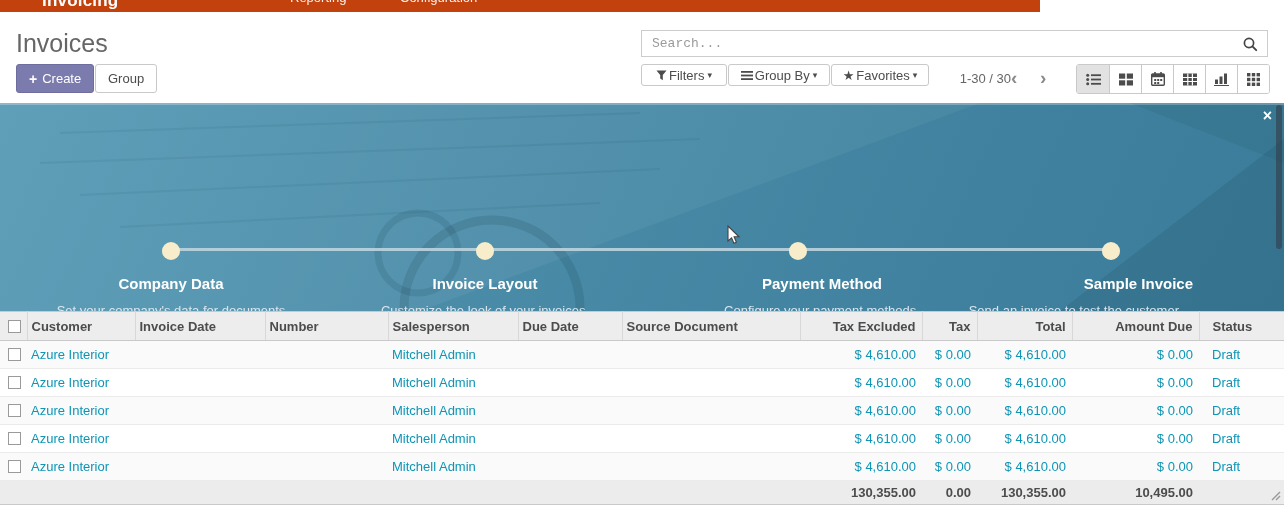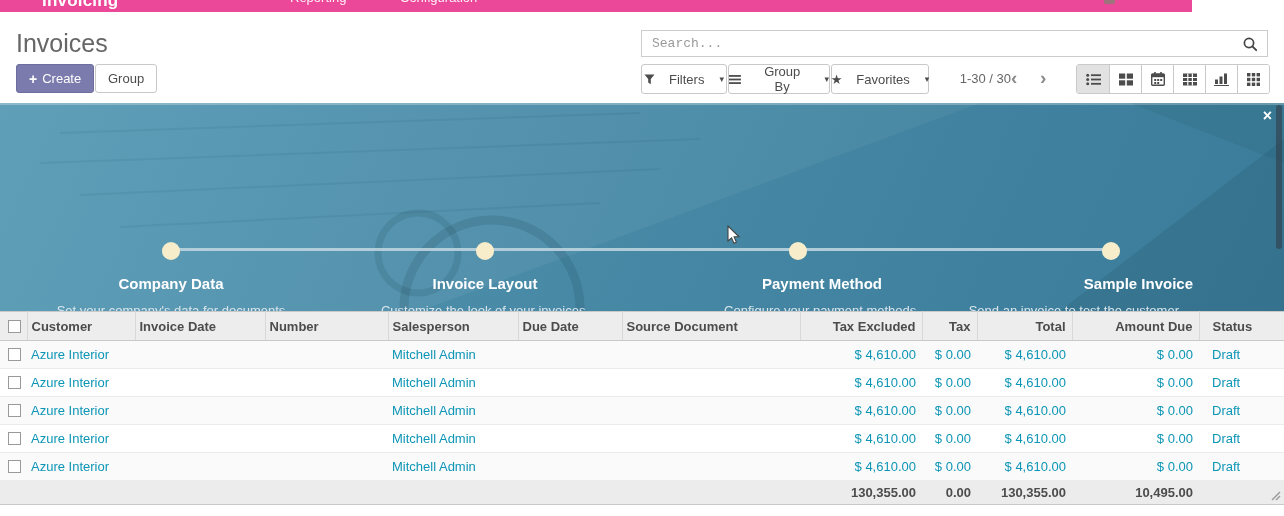--- a/index.html
+++ b/index.html
@@ -1,42 +1,42 @@
 <!DOCTYPE html>
 <html><head>
 <meta charset="utf-8">
 <style>
   * { margin:0; padding:0; box-sizing:border-box; }
   html,body { width:1284px; height:516px; background:#fff; overflow:hidden;
     font-family:"Liberation Sans", sans-serif; color:#4c4c4c; }
   .stage { position:relative; width:1284px; height:516px; overflow:hidden; background:#fff; }
 
   
-  .topbar { position:absolute; left:0; top:0; width:1192px; height:12px; background:#ec4899; overflow:hidden; }
+  .topbar { position:absolute; left:0; top:0; width:1040px; height:12px; background:#c2410c; overflow:hidden; }
   .topbar .brand { position:absolute; left:42px; top:-9px; font-size:17px; font-weight:bold; color:#fff; letter-spacing:.2px; }
   .topbar .tmenu { position:absolute; top:-10px; font-size:13px; color:rgba(255,255,255,.92); }
   .topbar .tmenu.m1 { left:290px; } .topbar .tmenu.m2 { left:400px; }
   .topbar .avatar-smudge { position:absolute; left:1104px; top:0; width:11px; height:4px; background:#8d7e74; opacity:.85; border-radius:0 0 2px 2px; }
   .topbar .tdot { position:absolute; top:1px; width:4px; height:4px; background:rgba(255,255,255,.95); }
   .topbar .tdot.d1 { left:1217px; } .topbar .tdot.d2 { left:1250px; }
 
   
   .controls { position:absolute; left:0; top:12px; width:1284px; height:91px; background:#fff; }
   .page-title { position:absolute; left:16px; top:17px; font-size:25px; color:#666; }
   .btn { display:flex; align-items:center; justify-content:center; font-size:13px; border-radius:3px; cursor:default; }
   .btn-create { position:absolute; left:16px; top:52px; height:29px; padding:0 12px; background:#7c7bad; border:1px solid #6e6da0; color:#fff; gap:5px; }
   .btn-create .plus { font-weight:bold; font-size:14px; }
   .btn-import { position:absolute; left:95px; top:52px; height:29px; padding:0 12px; background:#fff; border:1px solid #c9c9c9; color:#4c4c4c; }
 
   .search-box { position:absolute; left:641px; top:18px; width:627px; height:27px; border:1px solid #ccc; background:#fff; }
   .search-box input { position:absolute; left:0; top:0; width:100%; height:100%; border:none; outline:none; padding:0 34px 0 10px; font-size:13px; font-family:Liberation Mono, monospace; color:#3b82f6; }
   .search-box input::placeholder { color:#9a9a9a; }
   .search-box .mag { position:absolute; right:8px; top:5px; }
 
-  .dd { position:absolute; top:52px; height:30px; background:#fff; border:1px solid #c9c9c9; border-radius:3px; display:flex; align-items:center; justify-content:center; gap:14px; font-size:13px; color:#4c4c4c; }
+  .dd { position:absolute; top:52px; height:22px; background:#fff; border:1px solid #c9c9c9; border-radius:3px; display:flex; align-items:center; justify-content:center; gap:2px; font-size:13px; color:#4c4c4c; }
   .dd .caret { font-size:9px; color:#4c4c4c; margin-left:1px; }
   .dd-filters  { left:641px; width:86px; }
   .dd-groupby  { left:728px; width:102px; }
   .dd-fav     { left:831px; width:98px; }
   .star-glyph { font-size:13px; line-height:1; }
 
   .pager-txt { position:absolute; left:933px; top:59px; width:78px; text-align:right; font-size:13px; color:#666; }
   .pg-chev { position:absolute; top:53px; font-size:19px; font-weight:bold; color:#8a8a8a; line-height:26px; }
   .pg-prev { left:1011px; } .pg-next { left:1040px; }
 

